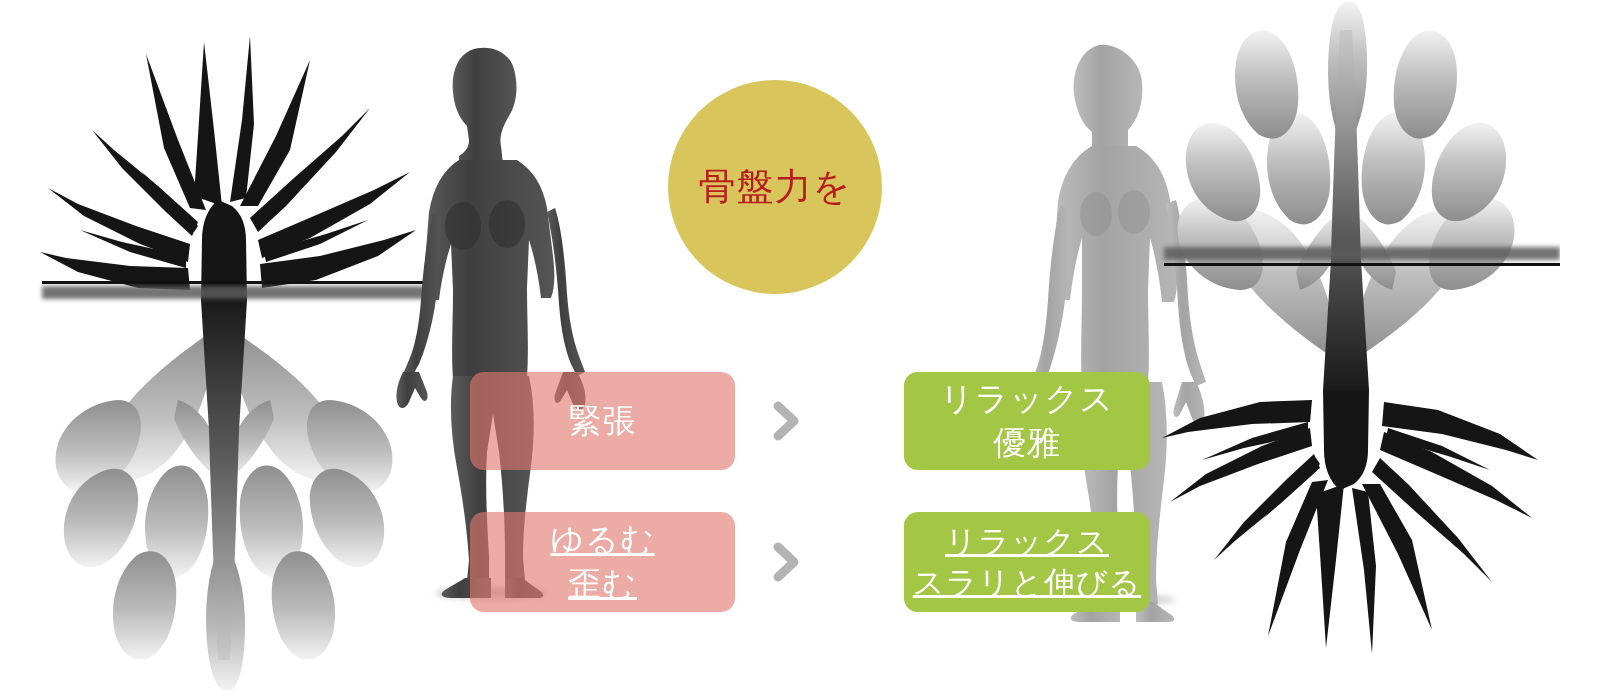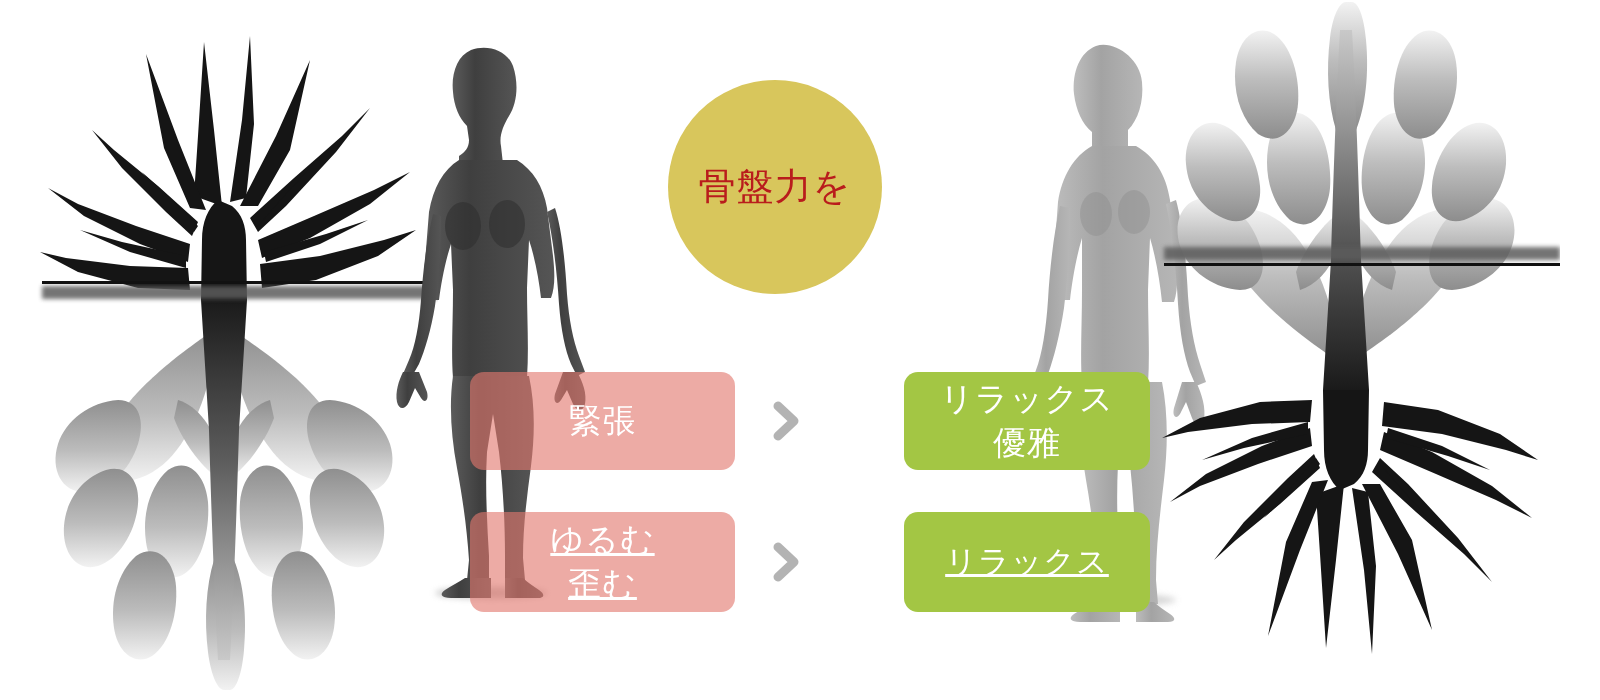--- a/index.html
+++ b/index.html
@@ -341,15 +341,16 @@
   </div>
 
   <div class="chevron" id="chevron-2">
     <svg viewBox="0 0 40 50" xmlns="http://www.w3.org/2000/svg" aria-hidden="true">
       <polyline points="12,10 28,25 12,40" fill="none" stroke="#b3b3b3" stroke-width="9" stroke-linecap="round" stroke-linejoin="round"></polyline>
     </svg>
   </div>
 
   <div class="pill pill-after row-2" id="pill-after-2">
     <span class="pline">リラックス</span>
+    <span class="pline">スラリと伸びる</span>
   </div>
 
 </div>
 
 </body></html>

